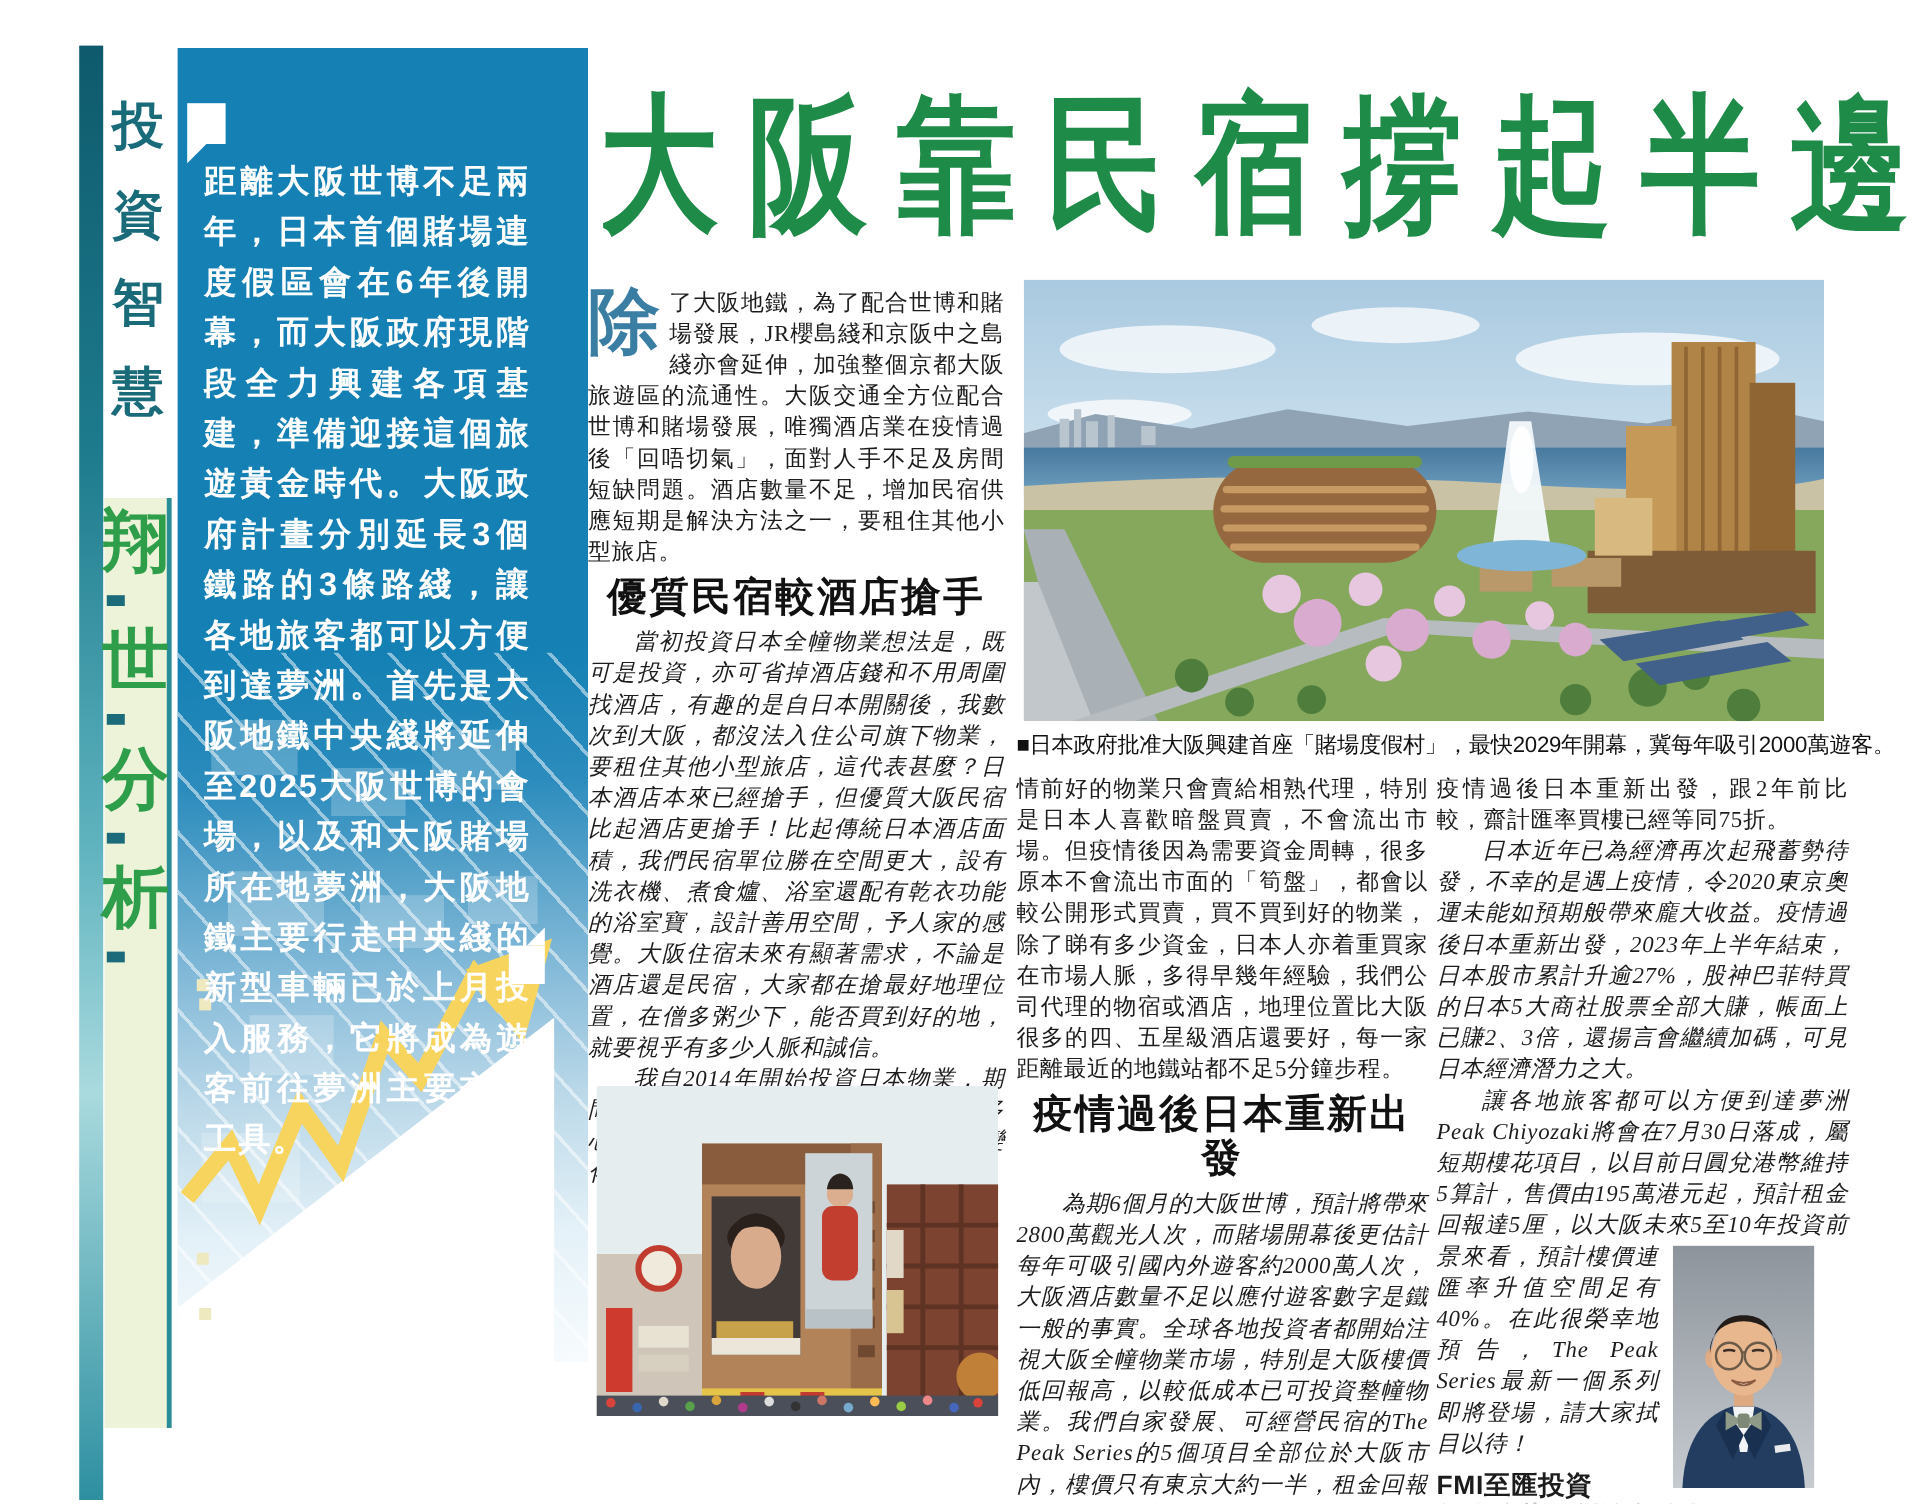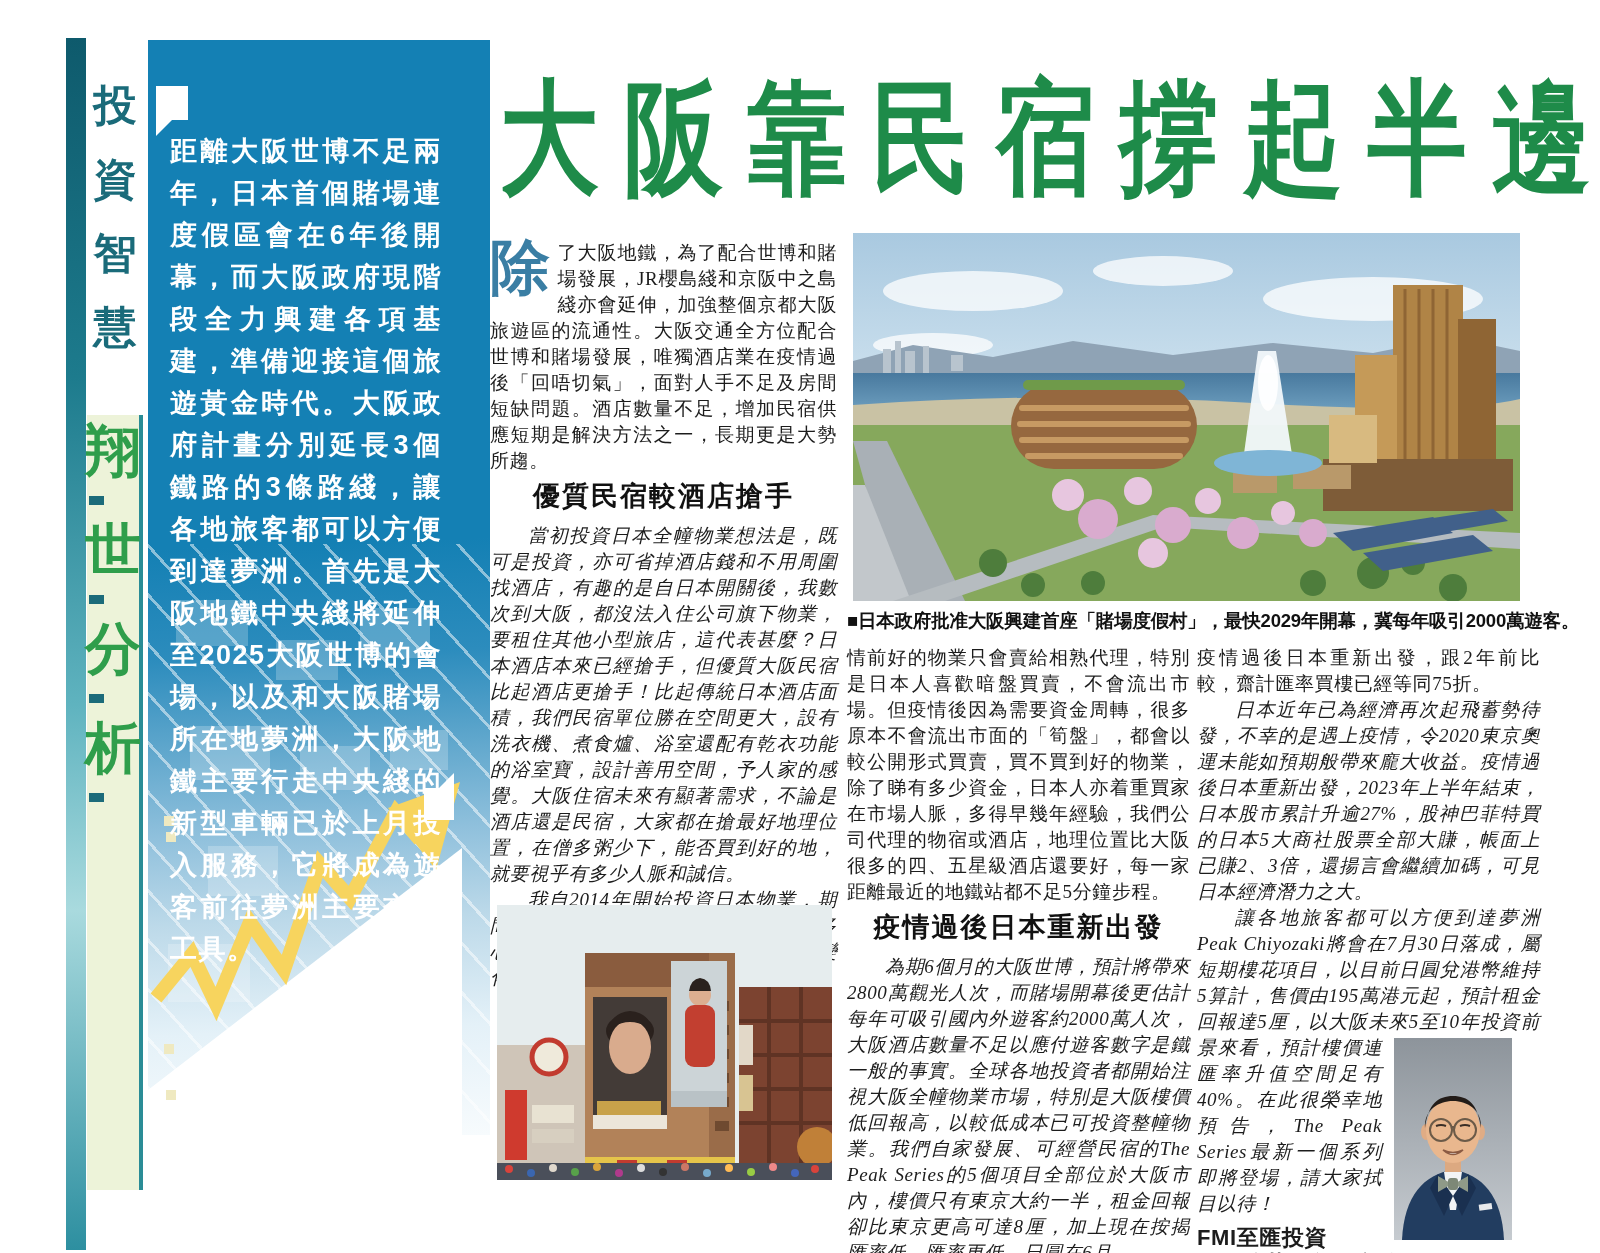--- a/index.html
+++ b/index.html
@@ -49,25 +49,25 @@
 
   
   .bodycol { font-size:19px; line-height:26px; letter-spacing:0.6px; text-align:justify; }
   .col1 { left:490px; top:240px; width:347px; }
   .col2 { left:847px; top:645px; width:343px; }
   .col3 { left:1197px; top:645px; width:343px; }
   .ind { text-indent:2em;font-style:italic; }
   .dropcap { float:left; font-size:60px; line-height:50px; font-weight:700; color:#3a7ea4;
              margin:3px 7px 0 0; }
   .subhead { font-family:Liberation Sans, sans-serif; font-weight:800;
-             font-size:27px; line-height:37px; letter-spacing:2px; text-align:center;
+             font-size:33px; line-height:37px; letter-spacing:2px; text-align:center;
              text-indent:0; color:#111; margin:4px 0 8px; }
 
   
-  .caption { font-family:"Liberation Sans","DejaVu Sans",sans-serif; font-weight:700;
+  .caption { font-family:"Liberation Sans","DejaVu Sans",sans-serif; font-weight:400;
              font-size:18.5px; line-height:29px; color:#111; letter-spacing:-0.2px; }
   .cap-main { left:847px; top:606px; width:690px; white-space:nowrap; }
   .cap-street { left:490px; top:1186px; width:346px; text-align:justify; }
 
   
   .photo { overflow:hidden; }
   .photo-main { left:853px; top:233px; width:667px; height:368px; }
   .photo-street { left:497px; top:905px; width:335px; height:275px; }
 
   
@@ -226,21 +226,21 @@
         <polygon points="480,300 580,284 600,300 500,318"></polygon>
           <polygon points="510,320 620,302 640,318 530,338"></polygon>
         <polygon points="560,288 640,276 655,288 575,302"></polygon>
       </g>
     </svg>
   </div>
 
   <div class="abs caption cap-main">■日本政府批准大阪興建首座「賭場度假村」，最快2029年開幕，冀每年吸引2000萬遊客。</div>
 
   <div class="abs bodycol col1">
-    <p><span class="dropcap">除</span><span>了大阪地鐵，為了配合世博和賭場發展，JR櫻島綫和京阪中之島綫亦會延伸，加強整個京都大阪旅遊區的流通性。大阪交通全方位配合世博和賭場發展，唯獨酒店業在疫情過後「回唔切氣」，面對人手不足及房間短缺問題。酒店數量不足，增加民宿供應短期是解決方法之一，長期更是大勢所趨。</span></p>
+    <p><span class="dropcap">除</span><span>了大阪地鐵，為了配合世博和賭場發展，JR櫻島綫和京阪中之島綫亦會延伸，加強整個京都大阪旅遊區的流通性。大阪交通全方位配合世博和賭場發展，唯獨酒店業在疫情過後「回唔切氣」，面對人手不足及房間短缺問題。酒店數量不足，增加民宿供應短期是解決方法之一，要租住其他小型旅店。</span></p>
     <h2 class="subhead">優質民宿較酒店搶手</h2>
     <p class="ind">當初投資日本全幢物業想法是，既可是投資，亦可省掉酒店錢和不用周圍找酒店，有趣的是自日本開關後，我數次到大阪，都沒法入住公司旗下物業，要租住其他小型旅店，這代表甚麼？日本酒店本來已經搶手，但優質大阪民宿比起酒店更搶手！比起傳統日本酒店面積，我們民宿單位勝在空間更大，設有洗衣機、煮食爐、浴室還配有乾衣功能的浴室寶，設計善用空間，予人家的感覺。大阪住宿未來有顯著需求，不論是酒店還是民宿，大家都在搶最好地理位置，在僧多粥少下，能否買到好的地，就要視乎有多少人脈和誠信。</p>
     <p class="ind">我自2014年開始投資日本物業，期間為了跟日本各機構打交道，花了很多心機和時間。一個疫情令整個市場起變化，疫</p>
   </div>
 
   <div class="abs photo photo-street">
     <svg width="335" height="275" viewBox="0 0 335 275">
       <rect width="335" height="275" fill="#e6edee"></rect>
       <rect x="0" y="140" width="95" height="135" fill="#cfc5b8"></rect>
       <circle cx="52" cy="152" r="17" fill="#efeadb" stroke="#c23b2f" stroke-width="5"></circle>

